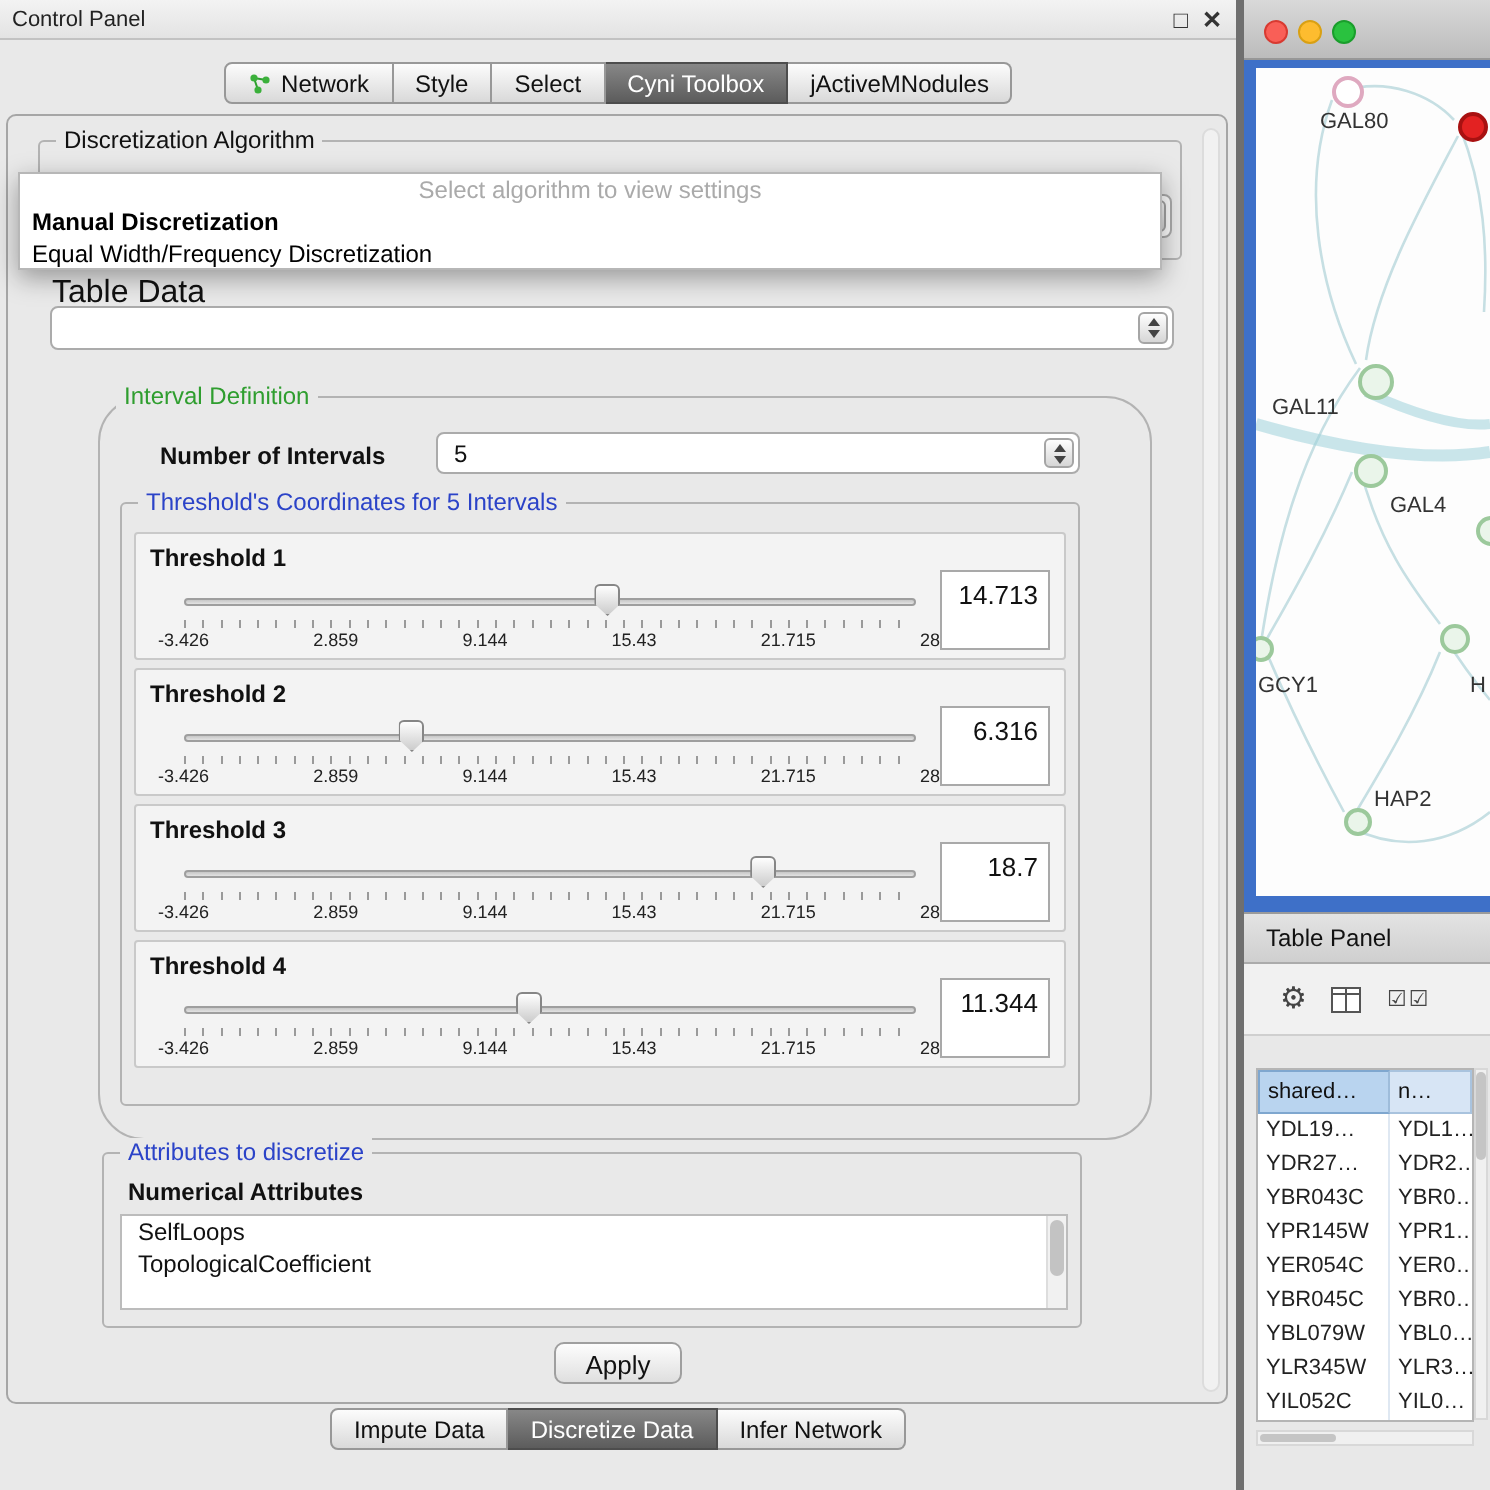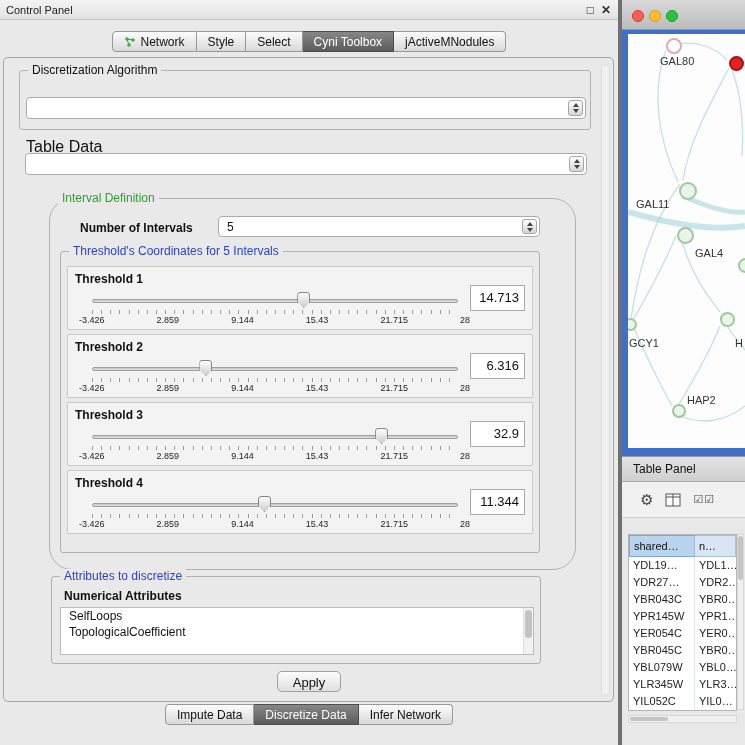--- a/index.html
+++ b/index.html
@@ -70,21 +70,21 @@
   .slider{position:absolute;left:24px;top:22px;width:366px;height:38px;}
   .track{position:absolute;left:0;right:0;top:10px;height:4px;border-radius:2px;
          background:linear-gradient(#c7c7c7,#e2e2e2);border:1px solid #9e9e9e;}
   .thumb{position:absolute;top:3px;width:13px;height:16px;
          background:linear-gradient(#fefefe,#cccccc);border:1px solid #868686;
          border-radius:3px;clip-path:polygon(0 0,100% 0,100% 62%,50% 100%,0 62%);}
   .ticks{position:absolute;left:0;right:0;top:21px;height:4px;
          background:repeating-linear-gradient(90deg,#9a9a9a 0,#9a9a9a 1px,transparent 1px,transparent 9.15px);}
   .scale{position:absolute;left:-13px;right:-12px;top:26px;display:flex;justify-content:space-between;
          font-size:9px;color:#222;}
-  .t-value{position:absolute;right:7px;top:18px;width:55px;height:26px;background:#fff;
+  .t-value{position:absolute;right:7px;top:18px;width:55px;height:40px;background:#fff;
            border:1px solid #a9a9a9;font-size:13px;text-align:right;line-height:24px;padding-right:5px;}
 
   .attr-group{left:47px;top:518px;width:490px;height:88px;}
   .attr-sub{position:absolute;left:12px;top:12px;font-size:12px;font-weight:bold;}
   .attr-list{position:absolute;left:8px;top:30px;width:474px;height:48px;background:#fff;
              border:1px solid #bcbcbc;overflow:hidden;}
   .attr-item{padding-left:8px;line-height:16px;font-size:12px;color:#111;white-space:nowrap;}
   .vscroll{position:absolute;right:0;top:0;bottom:0;width:10px;background:#f1f1f1;border-left:1px solid #ddd;}
   .vscroll .vthumb{position:absolute;left:1px;top:2px;width:7px;height:28px;background:#c3c3c3;border-radius:4px;}
 
@@ -180,20 +180,25 @@
         <span class="legend black">Discretization Algorithm</span>
         <div class="combo" style="position:absolute;left:6px;top:26px;width:560px;">
           <span class="ctext"></span>
           <span class="stepper">
               <i class="up"></i>
               <i class="down"></i>
             </span>
         </div>
       </div>
 
+      <div class="popup">
+        <div class="prompt">Select algorithm to view settings</div>
+        <div class="opt bold">Manual Discretization</div>
+        <div class="opt">Equal Width/Frequency Discretization</div>
+      </div>
 
       <div class="td-label">Table Data</div>
       <div class="combo td-combo">
         <span class="stepper">
             <i class="up"></i>
             <i class="down"></i>
           </span>
       </div>
 
       <div class="group interval-group">
@@ -255,21 +260,21 @@
               <div class="thumb" style="left: calc(78.9983% - 6px);"></div>
               <div class="scale">
                 <span>-3.426</span>
                 <span>2.859</span>
                 <span>9.144</span>
                 <span>15.43</span>
                 <span>21.715</span>
                 <span>28</span>
               </div>
             </div>
-            <div class="t-value">32.9</div>
+            <div class="t-value">18.7</div>
           </div>
 
           <div class="t-row" style="top:218px;">
             <div class="t-label">Threshold 4</div>
             <div class="slider">
               <div class="track"></div>
               <div class="ticks"></div>
               <div class="thumb" style="left: calc(46.9993% - 6px);"></div>
               <div class="scale">
                 <span>-3.426</span>

